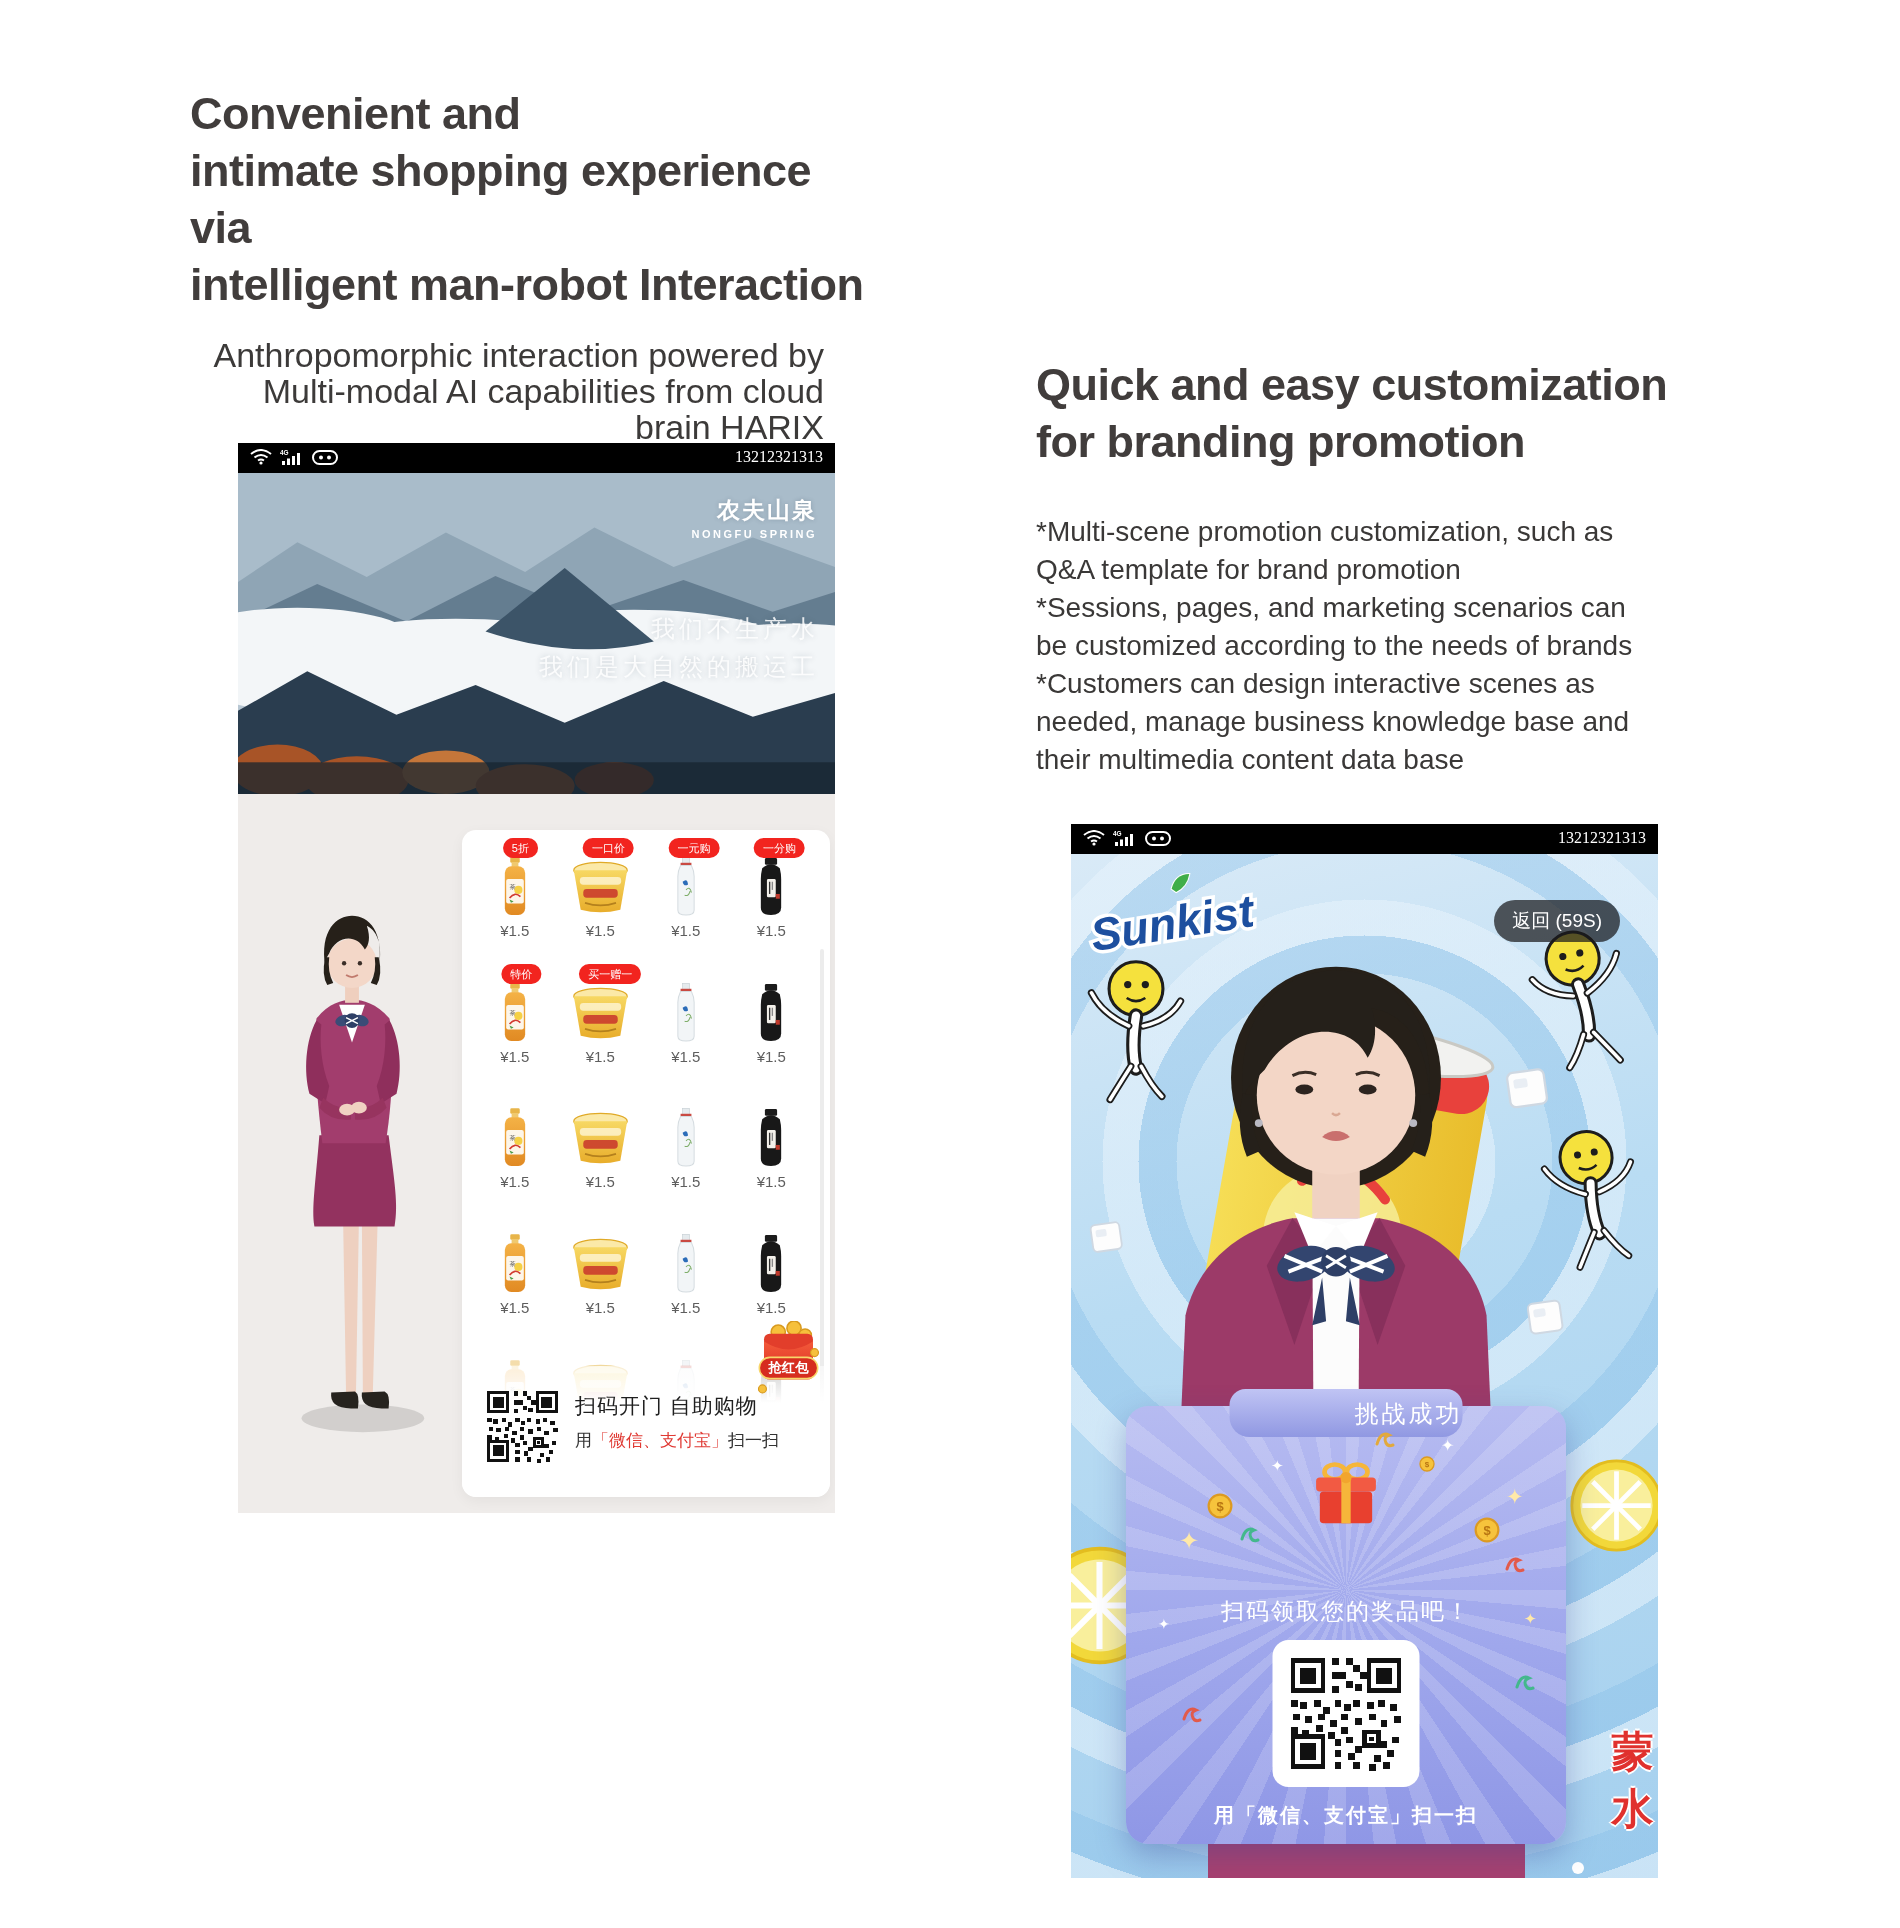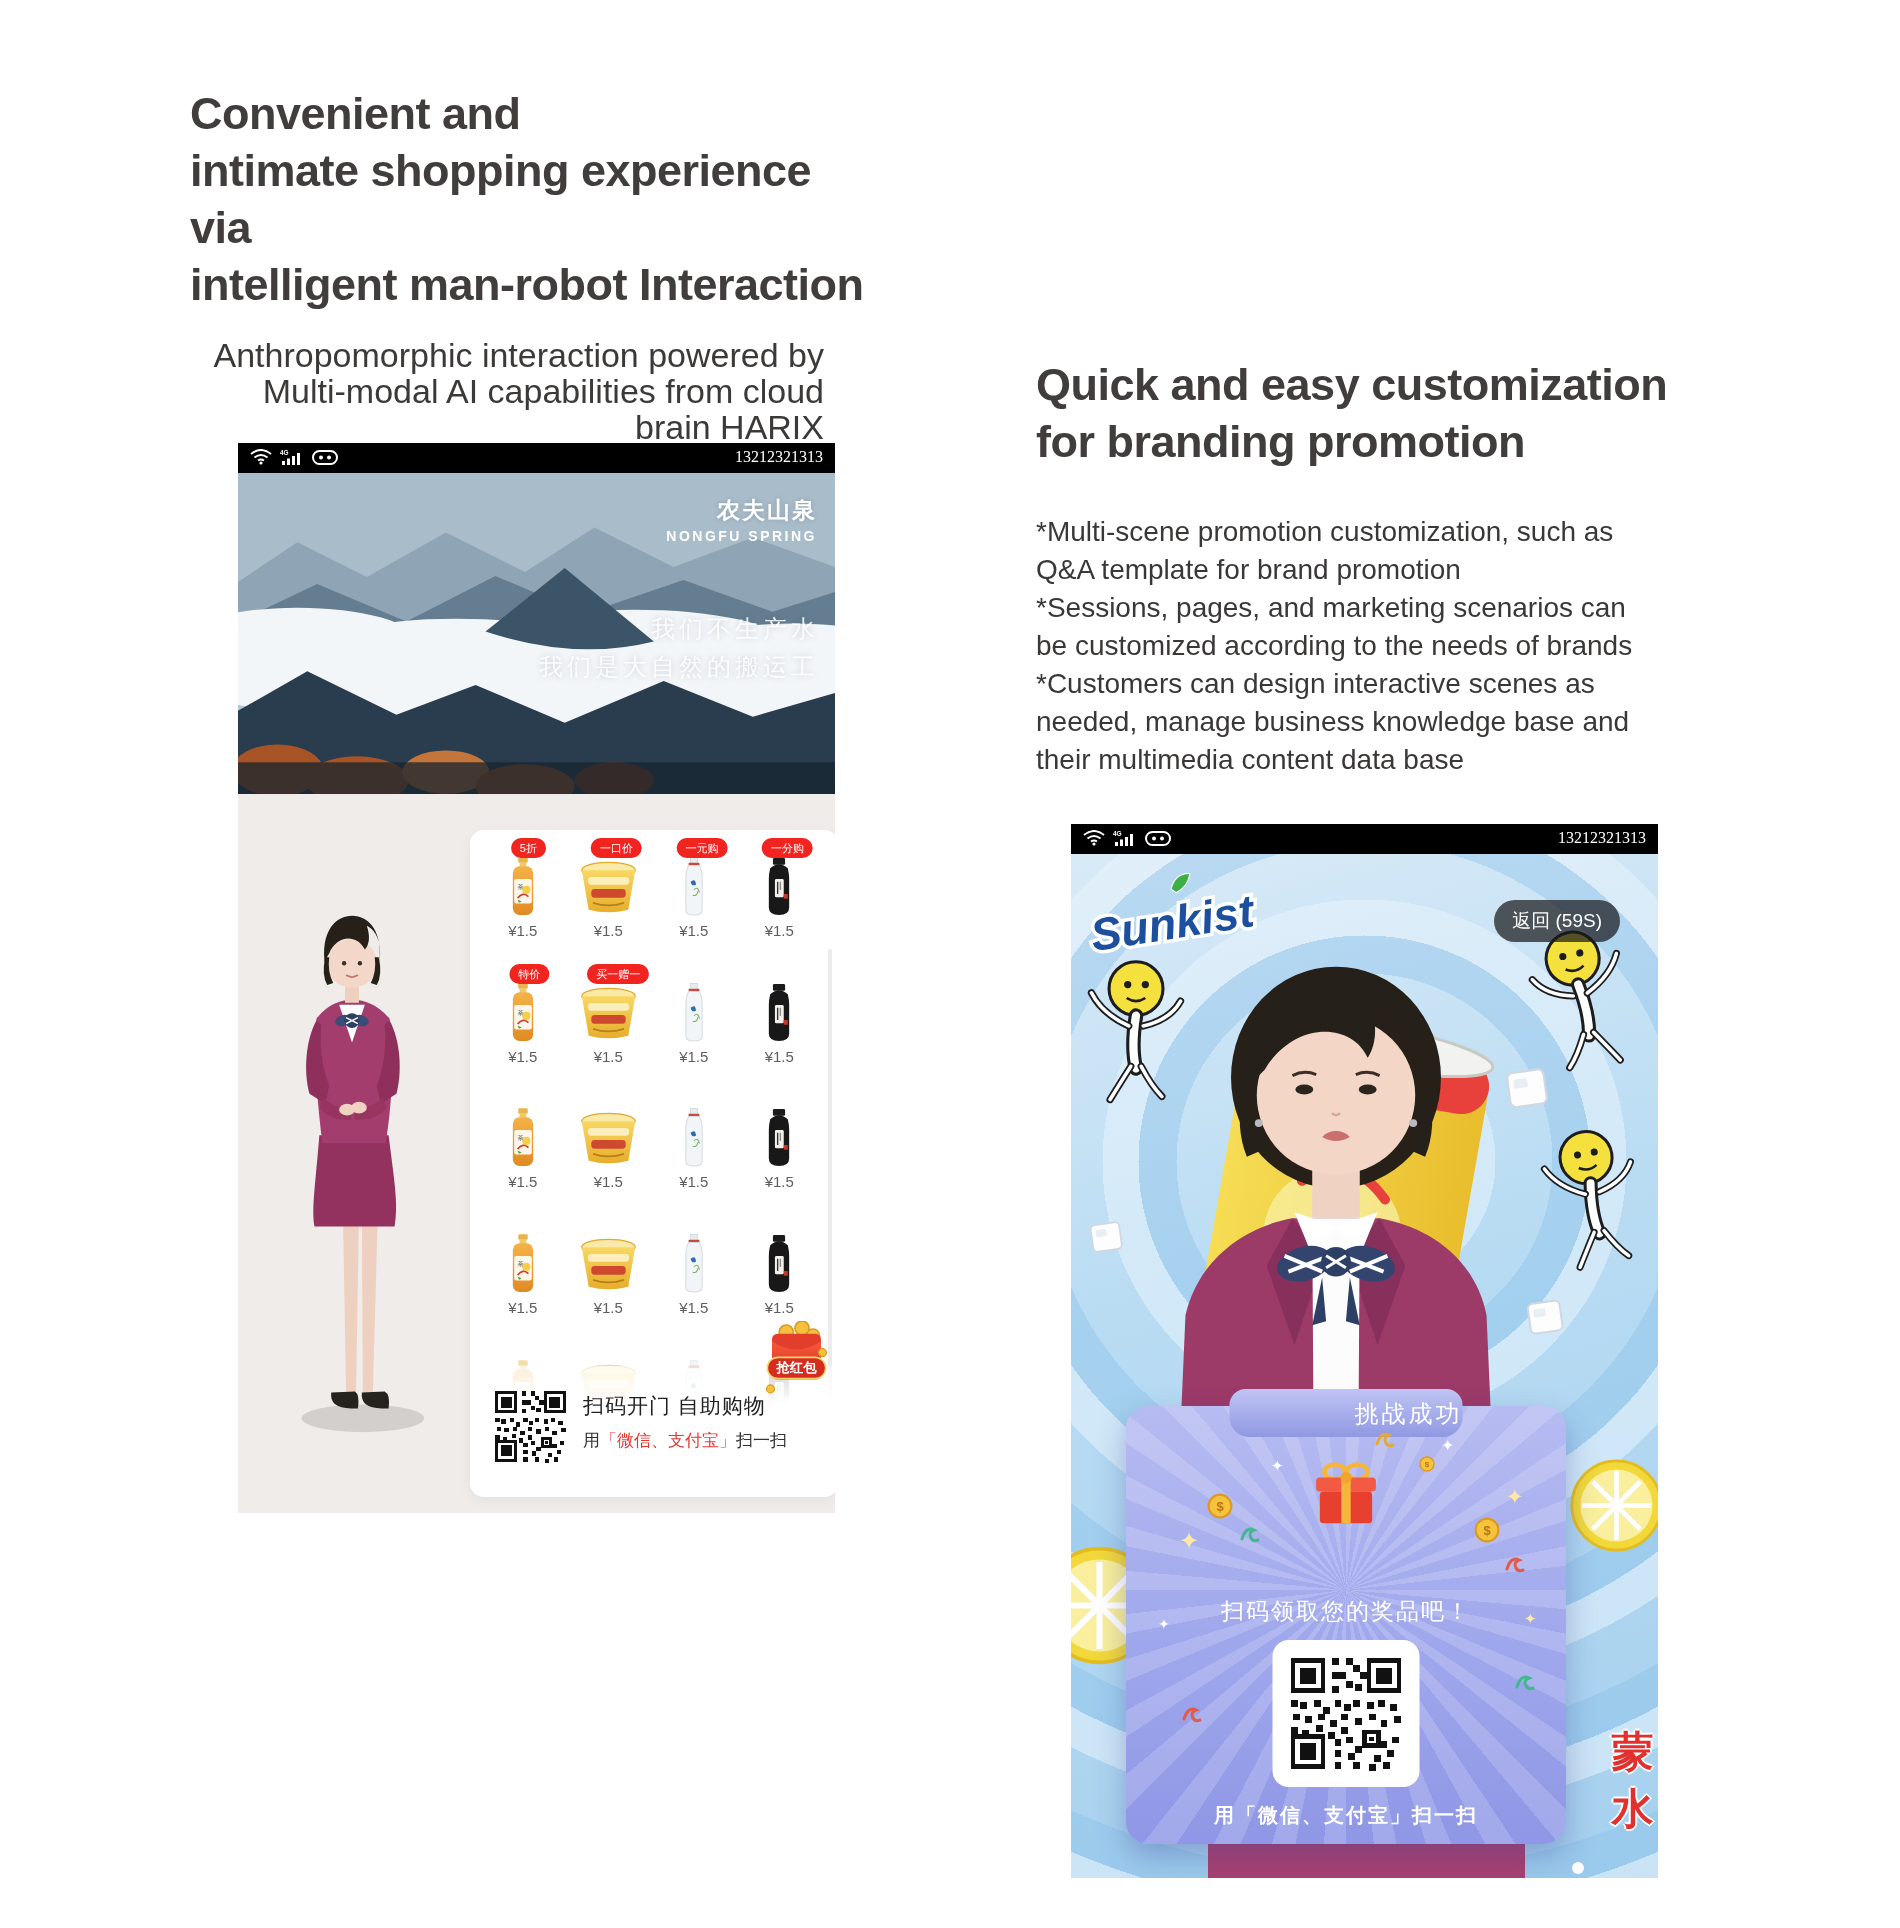--- a/index.html
+++ b/index.html
@@ -17,25 +17,25 @@
   .phone{overflow:hidden;}
   .statusbar{position:absolute;left:0;right:0;top:0;height:30px;background:#000;}
   .statusbar .ics{position:absolute;left:12px;top:6px;display:flex;gap:8px;align-items:center;}
   .statusbar .num{position:absolute;right:12px;top:5px;color:#fff;font-size:16px;font-family:"Liberation Serif","DejaVu Serif",serif;}
 
   
   .p1{left:238px;top:443px;width:597px;height:1070px;background:#efecea;}
   .hero{position:absolute;left:0;top:30px;width:597px;height:321px;overflow:hidden;}
   .hero-logo{position:absolute;right:18px;top:22px;text-align:right;color:#fff;}
   .hero-logo .cn{font-size:23px;font-weight:bold;letter-spacing:2px;text-shadow:0 0 4px rgba(40,60,80,.25);}
-  .hero-logo .en{font-size:14px;font-weight:bold;letter-spacing:2.5px;margin-top:2px;}
+  .hero-logo .en{font-size:11px;font-weight:bold;letter-spacing:2.5px;margin-top:2px;}
   .hero-tag{position:absolute;right:16px;top:137px;text-align:right;color:rgba(255,255,255,.85);
             font-size:24px;letter-spacing:4px;line-height:38px;text-shadow:0 0 6px rgba(20,40,60,.2);}
   .avatar1{position:absolute;left:22px;top:449px;width:184px;height:554px;}
-  .panel{position:absolute;left:232px;top:387px;width:368px;height:667px;background:#fff;border-radius:14px;
+  .panel{position:absolute;left:224px;top:387px;width:368px;height:667px;background:#fff;border-radius:14px;
          box-shadow:0 4px 14px rgba(0,0,0,.05);overflow:hidden;}
   .grid{position:absolute;left:10px;right:16px;top:0;bottom:0;}
   .prow{position:absolute;left:0;right:0;display:flex;}
   .pcell{flex:1;position:relative;display:flex;flex-direction:column;align-items:center;height:117px;}
   .badge{position:absolute;top:-2px;left:50%;transform:translateX(-34%);background:#f2241f;color:#fff;
          font-size:11px;padding:2.5px 9px;border-radius:10px;white-space:nowrap;z-index:2;}
   .prod{margin-top:16px;height:61px;}
   .price{margin-top:5px;font-size:15px;color:#5e5e5e;}
   .faded{opacity:.45;}
   .scrollbar{position:absolute;right:6px;top:119px;width:4px;height:515px;background:#ececec;border-radius:2px;z-index:2;}

